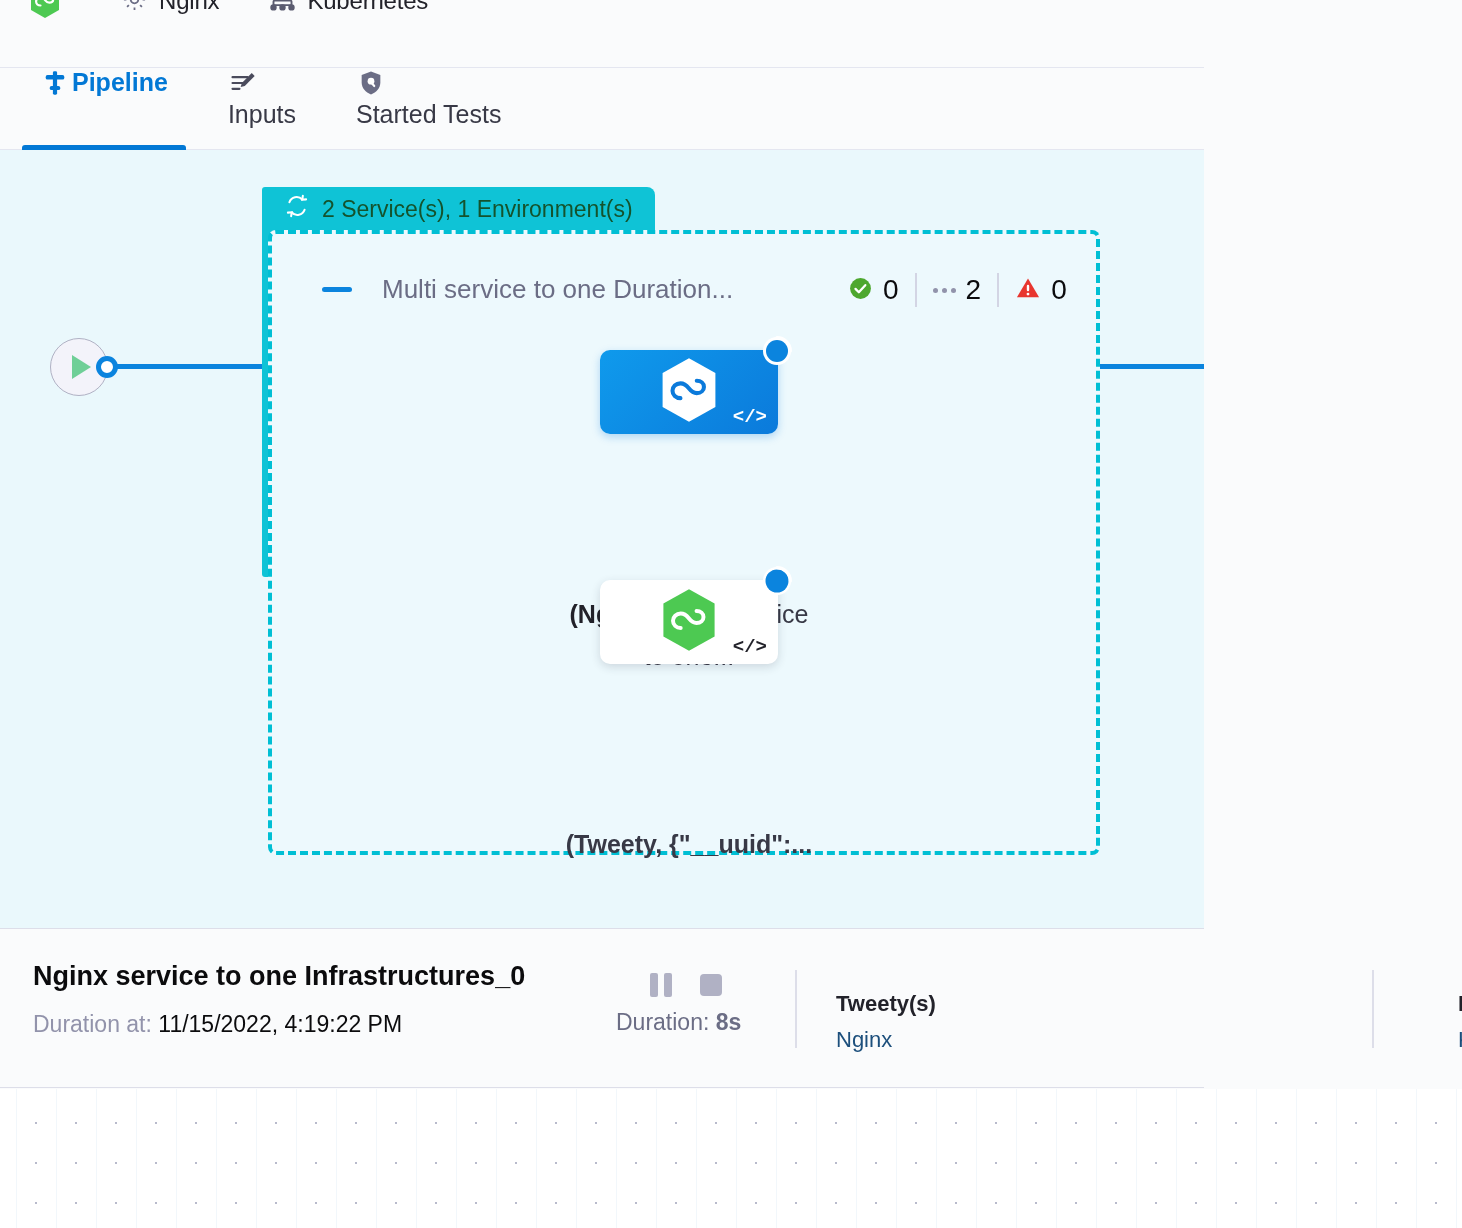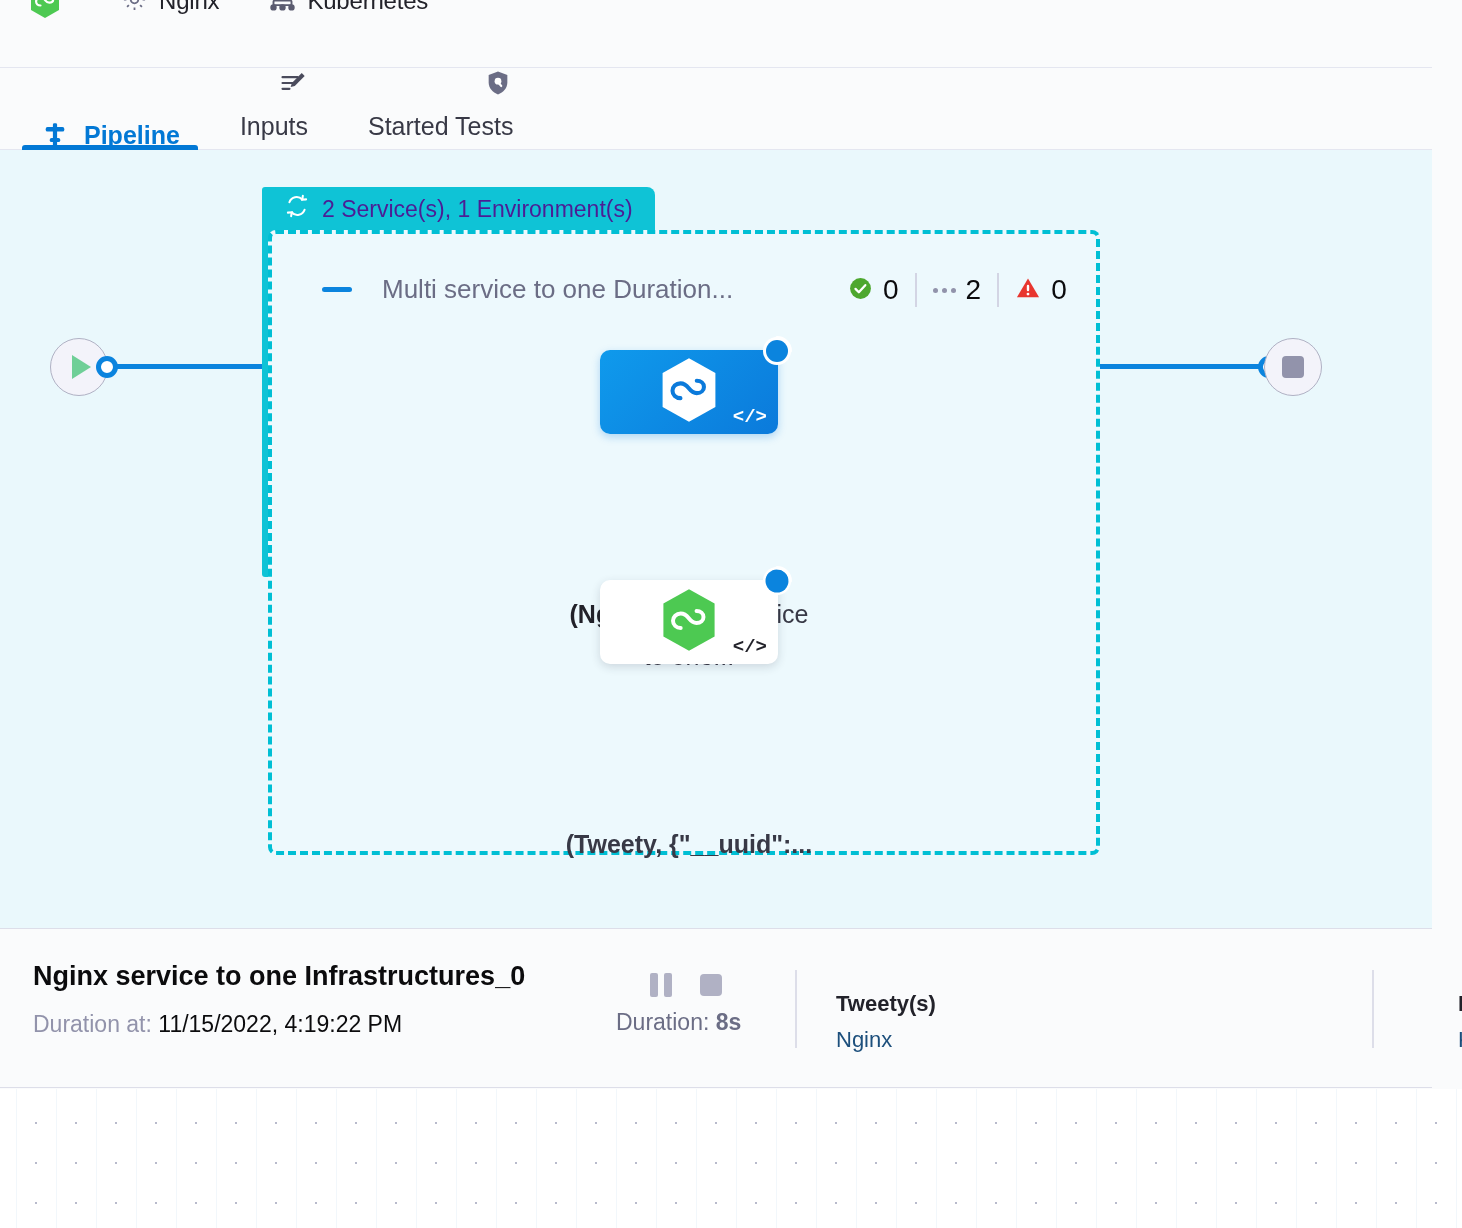--- a/index.html
+++ b/index.html
@@ -2,21 +2,21 @@
 <html><head>
 <meta charset="utf-8">
 <style>
   * { box-sizing: border-box; margin: 0; padding: 0; }
   html, body {
     width: 1462px; height: 1228px;
     font-family: "Liberation Sans", sans-serif;
     background: #FAFBFC;
     overflow: hidden;
   }
-  #app { position: relative; width: 1432px; height: 1228px; }
+  #app { position: relative; width: 1204px; height: 1228px; }
 
   
   .breadcrumb-strip {
     position: absolute; top: 0; left: 0; right: 0; height: 68px;
     background: #FAFBFC;
     border-bottom: 1px solid #E4E6F0;
     display: flex; align-items: flex-start; padding-left: 30px;
   }
   .crumb { display: flex; align-items: center; gap: 11px; height: 22px; margin-top: -10px; }
   .crumb + .crumb { margin-left: 50px; }
@@ -28,21 +28,21 @@
     width: 30px; height: 34px; position: relative; display: block;
   }
 
   
   .tabbar {
     position: absolute; top: 68px; left: 0; right: 0; height: 82px;
     background: #FAFBFC; border-bottom: 1px solid #E4E6F0;
     display: flex; align-items: center; padding-left: 36px;
   }
   .tab {
-    display: flex; align-items: flex-end; gap: 14px;
+    display: flex; align-items: flex-start; gap: 2px;
     height: 82px; padding: 0 4px; position: relative;
     cursor: pointer;
   }
   .tab + .tab { margin-left: 52px; flex-direction: column; }
   .tab-label { font-size: 25px; color: #383946; font-weight: 400; white-space: nowrap; }
   .tab.active .tab-label { color: #0278D5; font-weight: 700; }
   .tab.active::after {
     content: ""; position: absolute; left: -14px; right: -14px; bottom: 0;
     height: 5px; background: #0278D5; border-radius: 3px 3px 0 0;
   }
@@ -81,21 +81,21 @@
     position: absolute;
     border: 4px dashed #00BFD4;
     border-radius: 8px;
     background: #EDF9FD;
   }
   .group-bar {
     position: absolute; background: #0FC3D6; border-radius: 3px;
   }
   .group-tag {
     position: absolute;
-    background: #0FC3D6; color: #4c1d95;
+    background: #0FC3D6; color: #14532d;
     border-radius: 8px 8px 0 0;
     height: 44px; display: flex; align-items: center; gap: 12px;
     padding: 0 22px 0 22px;
     font-size: 23px; white-space: nowrap;
   }
 
   
   .stage-head {
     position: absolute; display: flex; align-items: center;
   }

